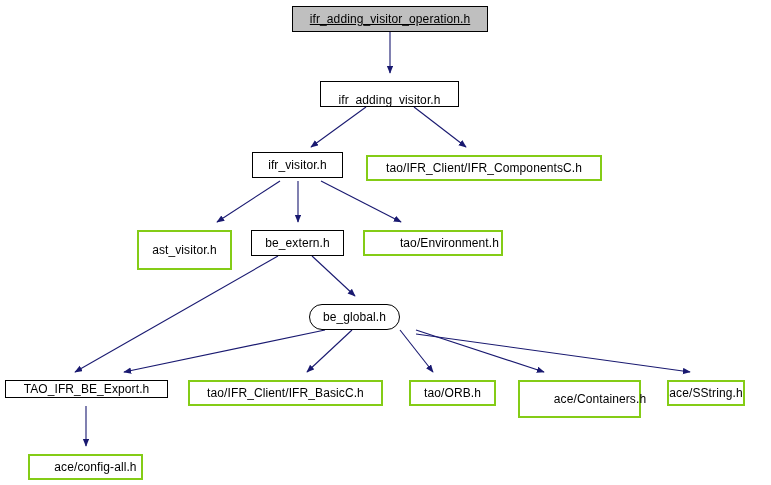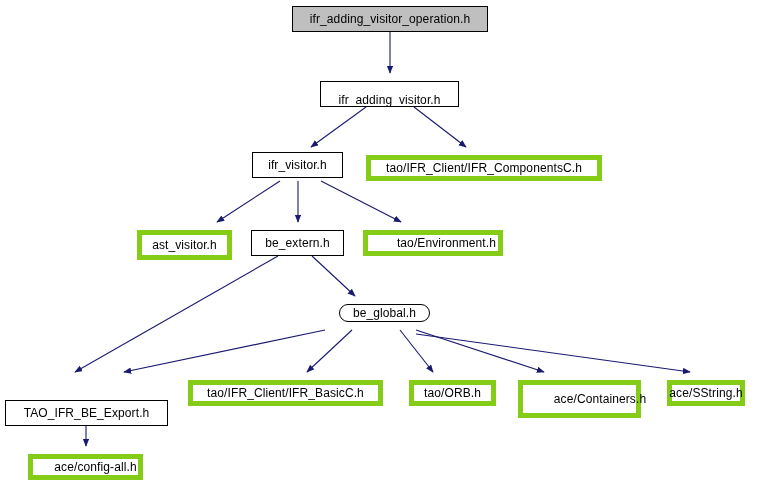--- a/index.html
+++ b/index.html
@@ -27,34 +27,35 @@
     height: 485px;
     display: block;
   }
   .node-box {
     position: absolute;
     box-sizing: border-box;
     display: flex;
     align-items: center;
     justify-content: center;
     background: #ffffff;
-    border: 5px solid #84cc16;
+    border: 2px solid #84cc16;
     font-family: "Liberation Sans", sans-serif;
     font-size: 12px;
     line-height: 1;
     color: #000000;
     white-space: nowrap;
     letter-spacing: 0.1px;
   }
   .node-box.bold-border {
     border: 1.6px solid #000000;
   }
   .node-box.current {
     border: 1.6px solid #000000;
     background: #bfbfbf;
+    text-decoration: underline;
   }
   .node-label {
     display: inline-block;
     padding: 0 2px;
   }
 </style>
 </head>
 <body>
 
 <div id="graph-root">
@@ -87,33 +88,33 @@
       </div>
       <div class="node-box bold-border" style="left: 320px; top: 81px; width: 139px; height: 26px; align-items: flex-end;">
         <span class="node-label">ifr_adding_visitor.h</span>
       </div>
       <div class="node-box bold-border" style="left: 252px; top: 152px; width: 91px; height: 26px;">
         <span class="node-label">ifr_visitor.h</span>
       </div>
       <div class="node-box" style="left: 366px; top: 155px; width: 236px; height: 26px;">
         <span class="node-label">tao/IFR_Client/IFR_ComponentsC.h</span>
       </div>
-      <div class="node-box" style="left: 137px; top: 230px; width: 95px; height: 30px;">
+      <div class="node-box" style="left: 137px; top: 230px; width: 95px; height: 40px;">
         <span class="node-label">ast_visitor.h</span>
       </div>
       <div class="node-box bold-border" style="left: 251px; top: 230px; width: 93px; height: 26px;">
         <span class="node-label">be_extern.h</span>
       </div>
       <div class="node-box" style="left: 363px; top: 230px; width: 140px; height: 26px; justify-content: flex-end;">
         <span class="node-label">tao/Environment.h</span>
       </div>
-      <div class="node-box bold-border" style="left: 339px; top: 304px; width: 91px; height: 18px; border-radius: 13px;">
+      <div class="node-box bold-border" style="left: 309px; top: 304px; width: 91px; height: 26px; border-radius: 13px;">
         <span class="node-label">be_global.h</span>
       </div>
-      <div class="node-box bold-border" style="left: 5px; top: 400px; width: 163px; height: 26px;">
+      <div class="node-box bold-border" style="left: 5px; top: 380px; width: 163px; height: 18px;">
         <span class="node-label">TAO_IFR_BE_Export.h</span>
       </div>
       <div class="node-box" style="left: 188px; top: 380px; width: 195px; height: 26px;">
         <span class="node-label">tao/IFR_Client/IFR_BasicC.h</span>
       </div>
       <div class="node-box" style="left: 409px; top: 380px; width: 87px; height: 26px;">
         <span class="node-label">tao/ORB.h</span>
       </div>
       <div class="node-box" style="left: 518px; top: 380px; width: 123px; height: 38px; padding-left: 41px;">
         <span class="node-label">ace/Containers.h</span>

